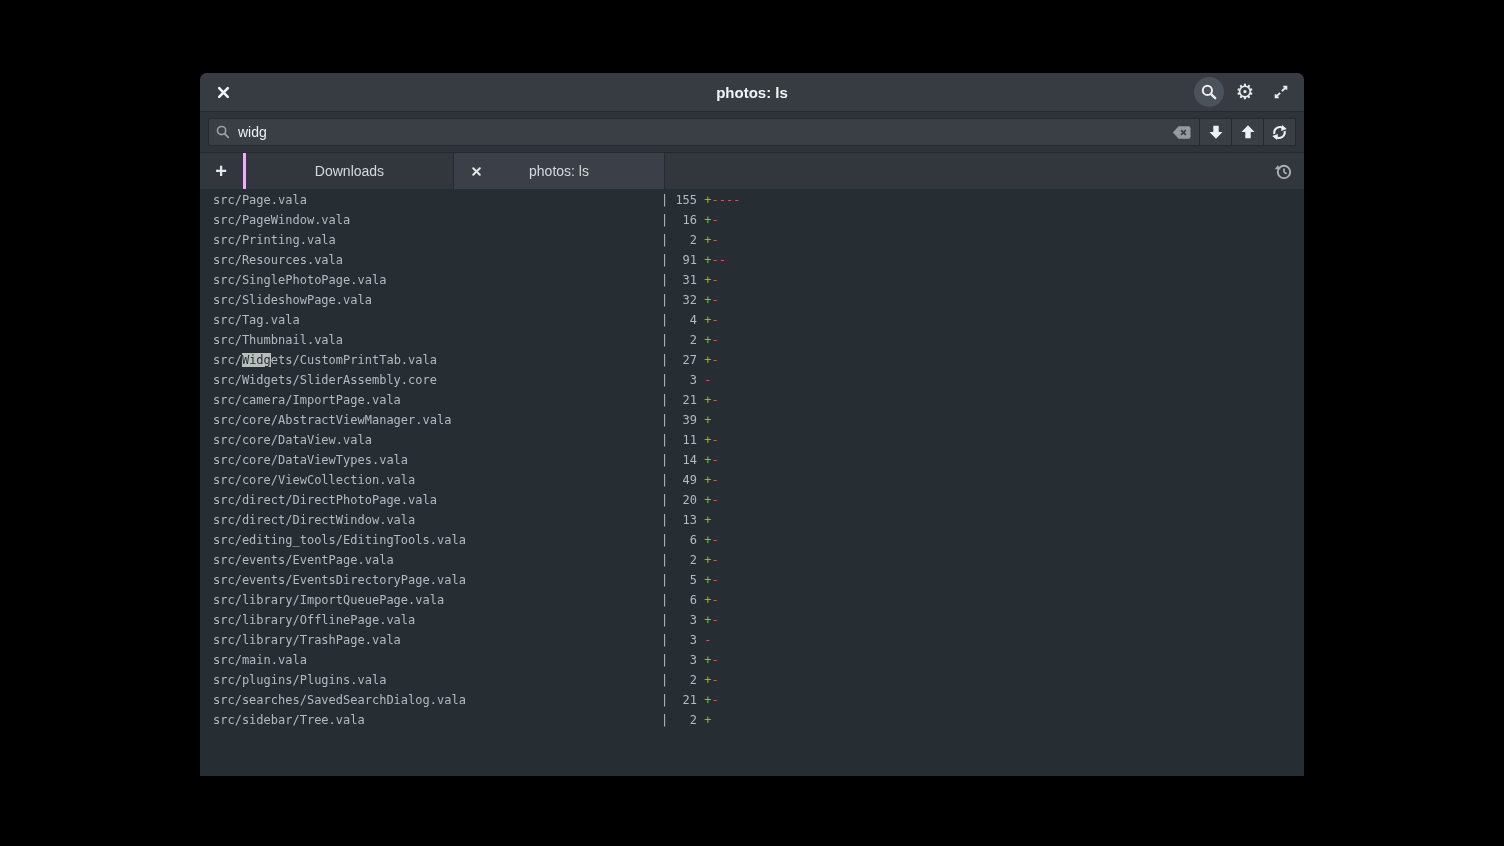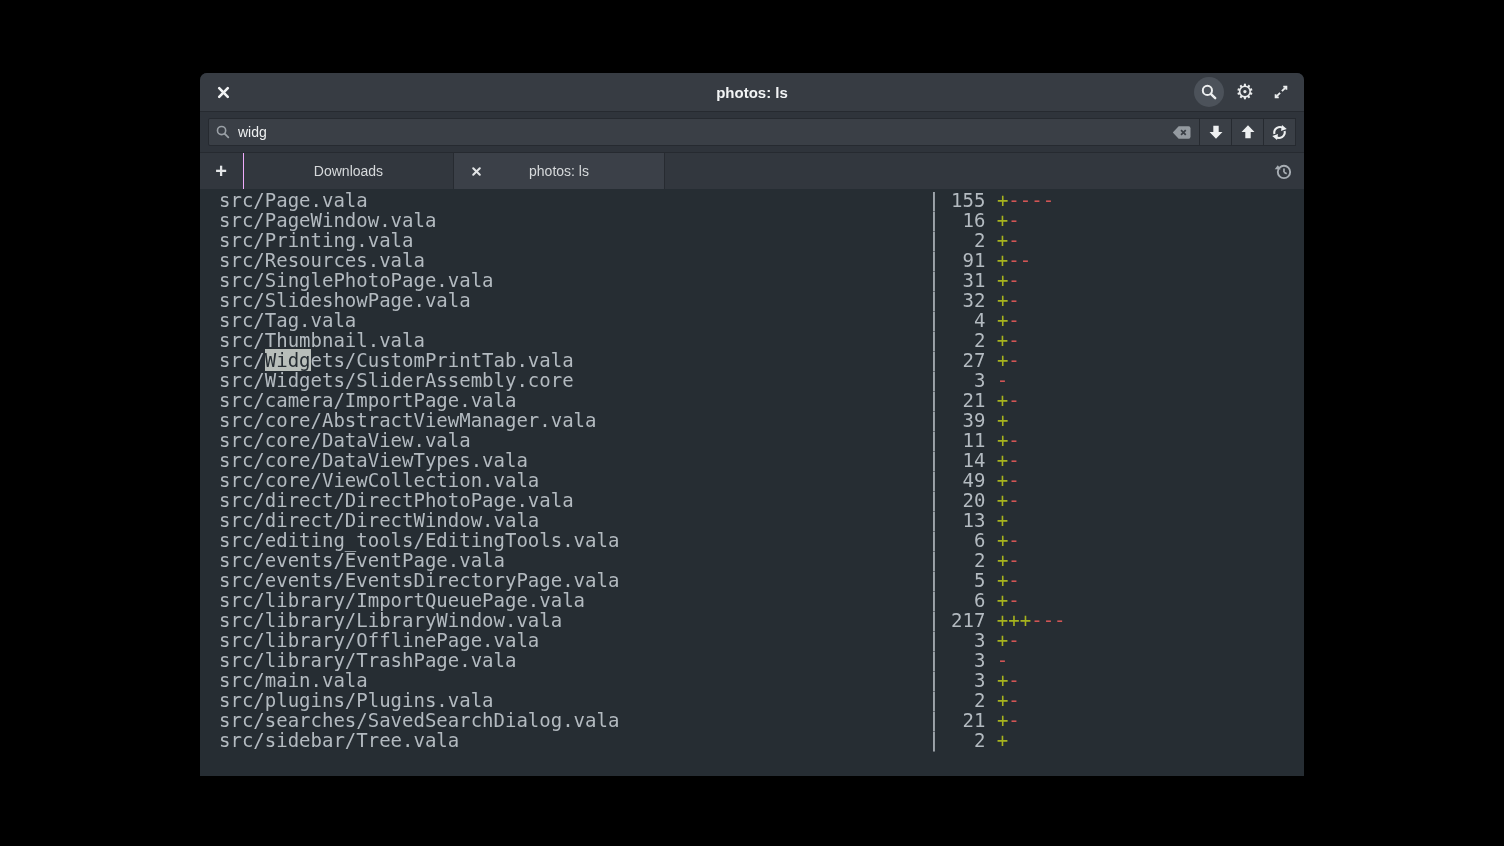--- a/index.html
+++ b/index.html
@@ -55,33 +55,33 @@
     display:flex; align-items:stretch;
   }
   .newtab-btn {
     width:30px; margin-left:6px; display:flex; align-items:center; justify-content:center;
     color:#e3e5e7; font-size:20px; font-weight:bold;
   }
   .tab {
     width:211px; display:flex; align-items:center; justify-content:center; position:relative;
     color:#d6d9db; font-size:14px; border-right:1px solid #272b31;
   }
-  .tab.first { border-left:1px solid #f0abfc; margin-left:7px; }
+  .tab.first { border-left:3px solid #f0abfc; margin-left:7px; }
   .tab.active { background:#3b4048; }
   .tab .tab-close {
     position:absolute; left:12px; top:8px; width:20px; height:20px;
     display:flex; align-items:center; justify-content:center; color:#dfe1e3;
   }
   .tabbar .history-area { margin-left:auto; margin-right:6px; align-self:center; color:#a7adb3; }
 
   
   .terminal {
     height:587px; background:var(--terminal-bg,#262d33); overflow:hidden;
-    padding:1px 0 0 19px;
-    font-family:"DejaVu Sans Mono", monospace; font-size:19px; line-height:20px;
+    padding:1px 0 0 13px;
+    font-family:"DejaVu Sans Mono", monospace; font-size:12px; line-height:20px;
     color:var(--terminal-fg,#b3bac0);
   }
   .trow { white-space:pre; height:20px; }
   .tplus { color:var(--plus,#a6b31e); }
   .tminus { color:var(--minus,#d25555); }
   .thl { background:var(--match-bg,#b8beba); color:#262d33; }
 
   svg { display:block; }
 </style>
 </head>
@@ -204,21 +204,20 @@
       <div class="trow"><span>src/core/AbstractViewManager.vala</span><span>                             |  39 </span><span class="tplus">+</span></div>
       <div class="trow"><span>src/core/DataView.vala</span><span>                                        |  11 </span><span class="tplus">+</span><span class="tminus">-</span></div>
       <div class="trow"><span>src/core/DataViewTypes.vala</span><span>                                   |  14 </span><span class="tplus">+</span><span class="tminus">-</span></div>
       <div class="trow"><span>src/core/ViewCollection.vala</span><span>                                  |  49 </span><span class="tplus">+</span><span class="tminus">-</span></div>
       <div class="trow"><span>src/direct/DirectPhotoPage.vala</span><span>                               |  20 </span><span class="tplus">+</span><span class="tminus">-</span></div>
       <div class="trow"><span>src/direct/DirectWindow.vala</span><span>                                  |  13 </span><span class="tplus">+</span></div>
       <div class="trow"><span>src/editing_tools/EditingTools.vala</span><span>                           |   6 </span><span class="tplus">+</span><span class="tminus">-</span></div>
       <div class="trow"><span>src/events/EventPage.vala</span><span>                                     |   2 </span><span class="tplus">+</span><span class="tminus">-</span></div>
       <div class="trow"><span>src/events/EventsDirectoryPage.vala</span><span>                           |   5 </span><span class="tplus">+</span><span class="tminus">-</span></div>
       <div class="trow"><span>src/library/ImportQueuePage.vala</span><span>                              |   6 </span><span class="tplus">+</span><span class="tminus">-</span></div>
-      <div class="trow"><span>src/library/LibraryWindow.vala</span><span>                                | 217 </span><span class="tplus">+++</span><span class="tminus">---</span></div>
       <div class="trow"><span>src/library/OfflinePage.vala</span><span>                                  |   3 </span><span class="tplus">+</span><span class="tminus">-</span></div>
       <div class="trow"><span>src/library/TrashPage.vala</span><span>                                    |   3 </span><span class="tminus">-</span></div>
       <div class="trow"><span>src/main.vala</span><span>                                                 |   3 </span><span class="tplus">+</span><span class="tminus">-</span></div>
       <div class="trow"><span>src/plugins/Plugins.vala</span><span>                                      |   2 </span><span class="tplus">+</span><span class="tminus">-</span></div>
       <div class="trow"><span>src/searches/SavedSearchDialog.vala</span><span>                           |  21 </span><span class="tplus">+</span><span class="tminus">-</span></div>
       <div class="trow"><span>src/sidebar/Tree.vala</span><span>                                         |   2 </span><span class="tplus">+</span></div>
     </div>
 
 </div>
 

